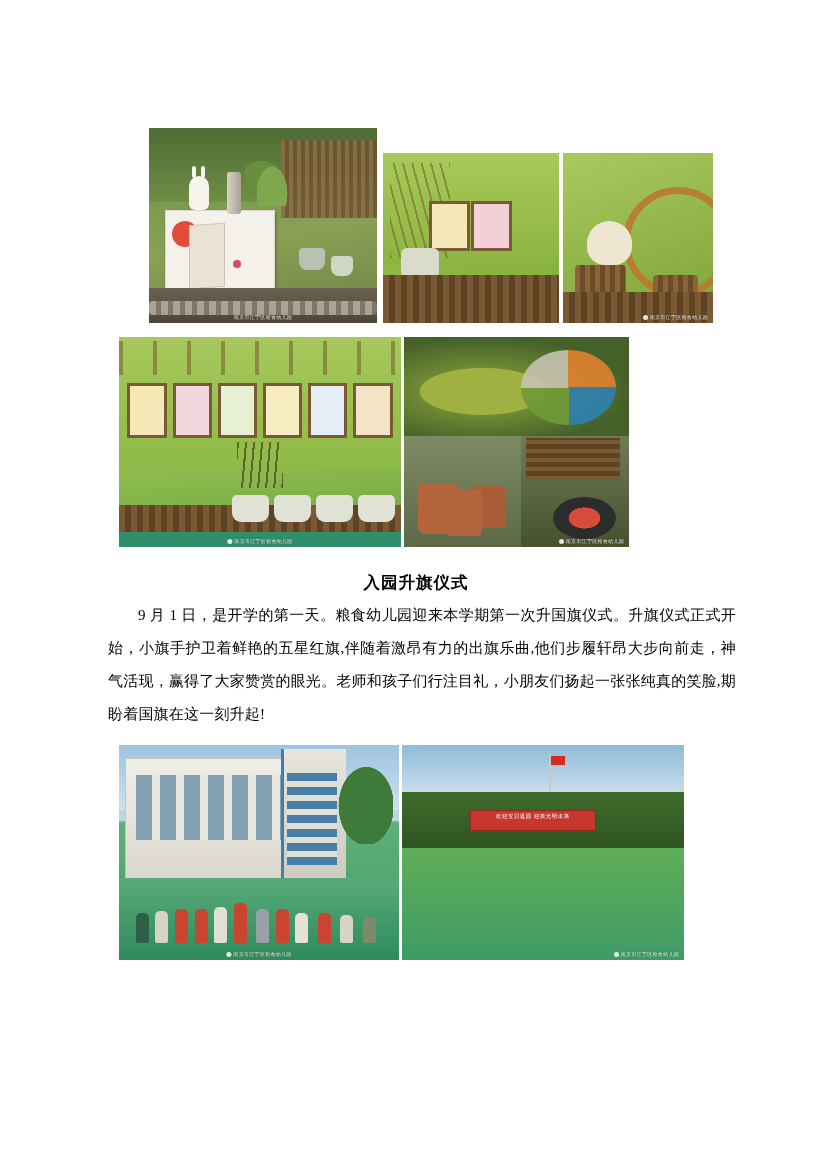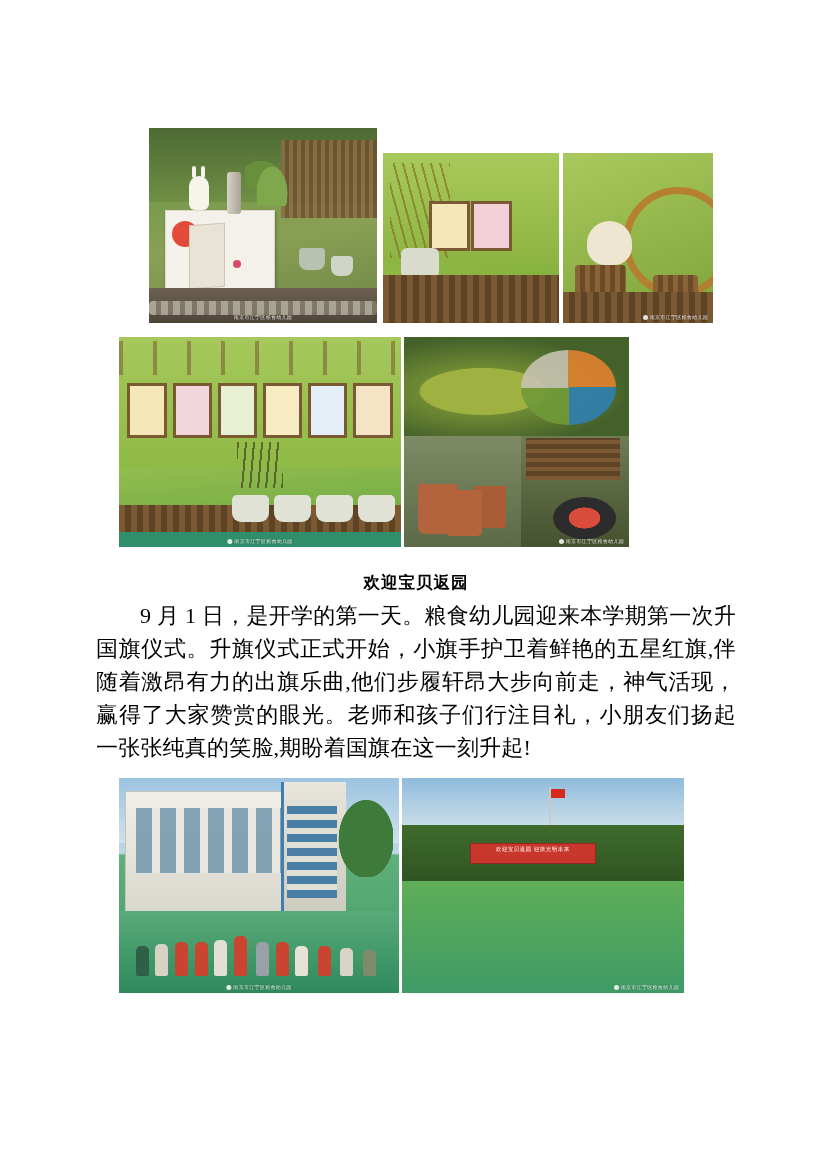--- a/index.html
+++ b/index.html
@@ -283,25 +283,25 @@
   
   .doc-title {
     text-align: center;
     font-size: 16.5px;
     line-height: 28px;
     margin: 22px 0 0 0;
     letter-spacing: 1px;
     font-family: "Liberation Serif", serif;
   }
   .doc-para {
-    font-size: 22px;
+    font-size: 15px;
     line-height: 33px;
     text-align: justify;
     text-justify: inter-ideograph;
-    margin: 2px 0 0 0;
+    margin: 2px 0 0 12px;
     text-indent: 2em;
     letter-spacing: .2px;
   }
 
   
   .block3 { margin-top: 14px; margin-left: 23px; }
   .b3-left {
     width: 280px;
     height: 215px;
     position: relative;
@@ -459,21 +459,21 @@
         <div class="br"></div>
         <div class="fencebr"></div>
         <div class="terracotta"></div>
         <div class="bowl"></div>
         <div class="watermark right">
           <span class="dot"></span><span>南京市江宁区粮食幼儿园</span>
         </div>
       </div>
     </div>
 
-    <h1 class="doc-title">欢迎宝贝返园</h1>
+    <h1 class="doc-title">入园升旗仪式</h1>
     <p class="doc-para">9 月 1 日，是开学的第一天。粮食幼儿园迎来本学期第一次升国旗仪式。升旗仪式正式开始，小旗手护卫着鲜艳的五星红旗,伴随着激昂有力的出旗乐曲,他们步履轩昂大步向前走，神气活现，赢得了大家赞赏的眼光。老师和孩子们行注目礼，小朋友们扬起一张张纯真的笑脸,期盼着国旗在这一刻升起!</p>
 
     <div class="photo-row block3">
 
       <div class="photo b3-left">
         <div class="sky"></div>
         <div class="building"></div>
         <div class="bwin"></div>
         <div class="tower"></div>
         <div class="towerwin"></div>

